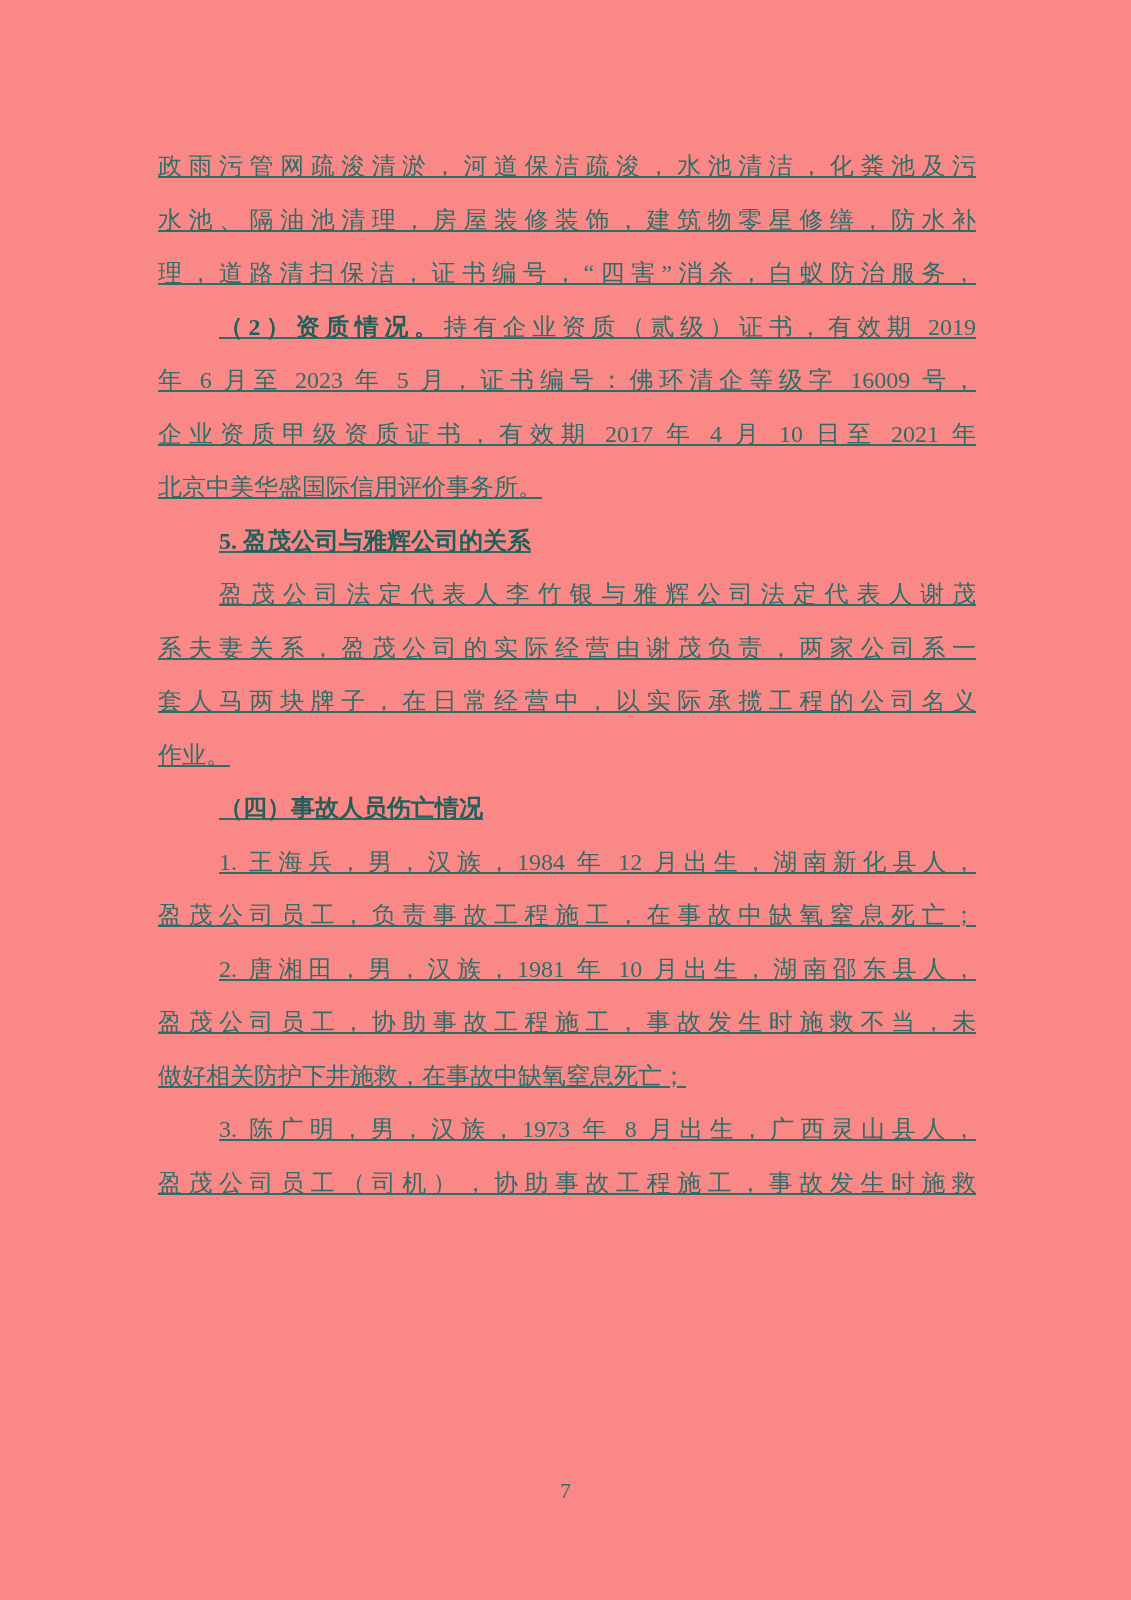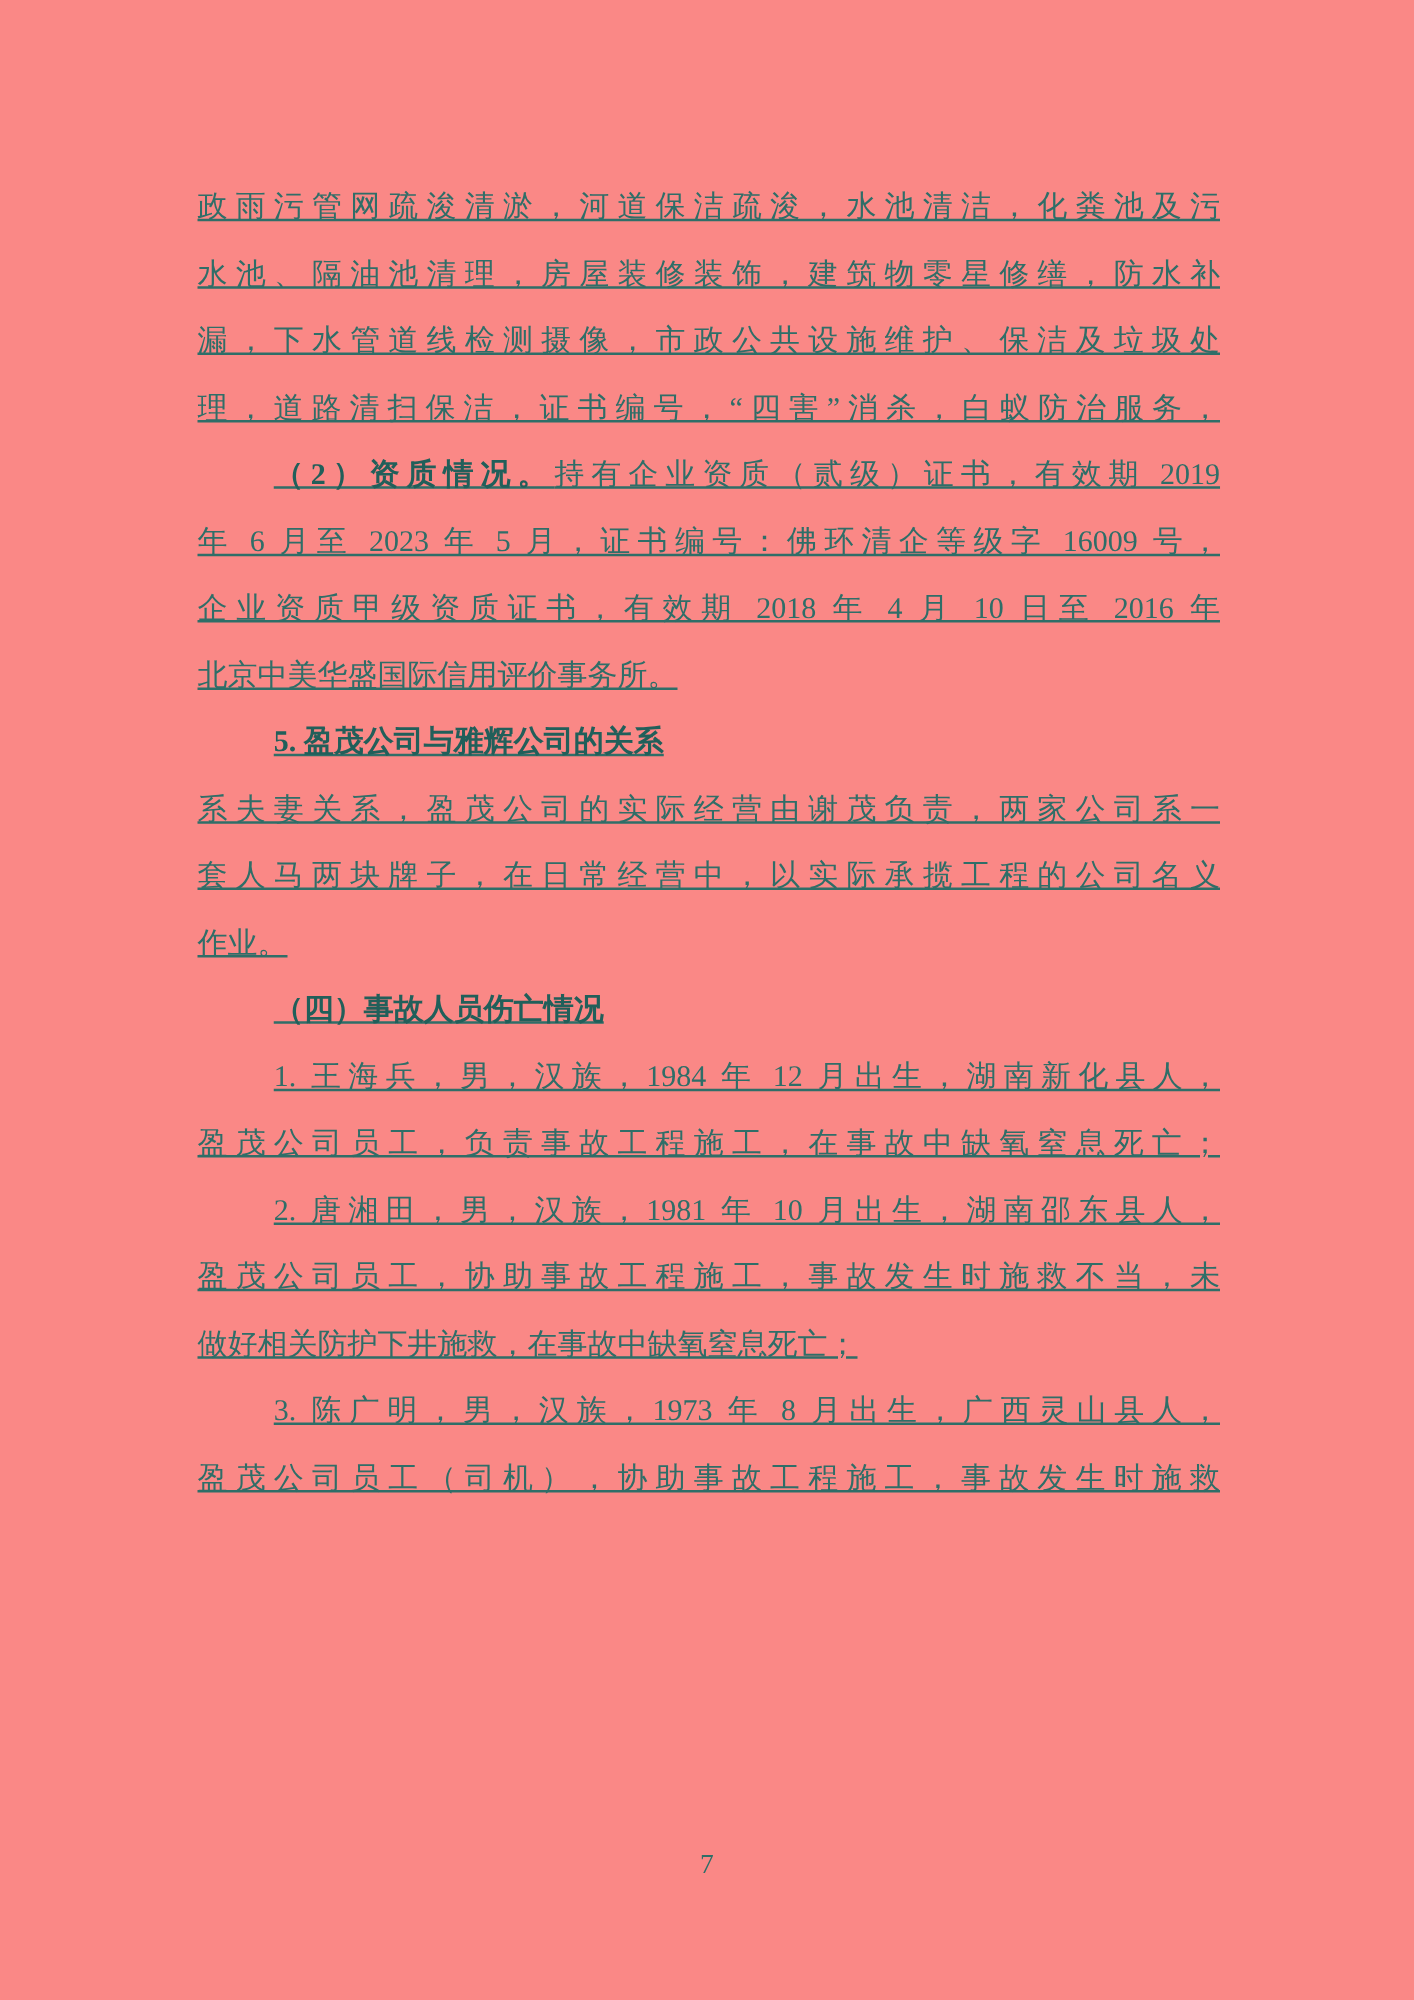--- a/index.html
+++ b/index.html
@@ -60,27 +60,27 @@
     color: var(--ink);
   }
 </style>
 </head>
 <body>
 
 <div class="page">
   <div class="text-block">
       <div class="line fill"><span>政雨污管网疏浚清淤，河道保洁疏浚，水池清洁，化粪池及污</span></div>
       <div class="line fill"><span>水池、隔油池清理，房屋装修装饰，建筑物零星修缮，防水补</span></div>
-      <div class="line fill"><span>漏，下水管道线检测摄像，市政公共设施维护、保洁及垃圾处</span></div>
       <div class="line fill"><span>理，道路清扫保洁，证书编号，“四害”消杀，白蚁防治服务，</span></div>
       <div class="line fill indent"><span class="seg-bold">（2）资质情况。</span><span>持有企业资质（贰级）证书，有效期 2019</span></div>
       <div class="line fill"><span>年 6 月至 2023 年 5 月，证书编号：佛环清企等级字 16009 号，</span></div>
-      <div class="line fill"><span>企业资质甲级资质证书，有效期 2018 年 4 月 10 日至 2016 年</span></div>
+      <div class="line fill"><span>企业资质甲级资质证书，有效期 2017 年 4 月 10 日至 2021 年</span></div>
       <div class="line"><span>北京中美华盛国际信用评价事务所。</span></div>
       <div class="line indent"><span class="seg-bold">5. 盈茂公司与雅辉公司的关系</span></div>
+      <div class="line fill indent"><span>盈茂公司法定代表人李竹银与雅辉公司法定代表人谢茂</span></div>
       <div class="line fill"><span>系夫妻关系，盈茂公司的实际经营由谢茂负责，两家公司系一</span></div>
       <div class="line fill"><span>套人马两块牌子，在日常经营中，以实际承揽工程的公司名义</span></div>
       <div class="line"><span>作业。</span></div>
       <div class="line indent"><span class="seg-bold">（四）事故人员伤亡情况</span></div>
       <div class="line fill indent"><span>1. 王海兵，男，汉族，1984 年 12 月出生，湖南新化县人，</span></div>
       <div class="line fill"><span>盈茂公司员工，负责事故工程施工，在事故中缺氧窒息死亡；</span></div>
       <div class="line fill indent"><span>2. 唐湘田，男，汉族，1981 年 10 月出生，湖南邵东县人，</span></div>
       <div class="line fill"><span>盈茂公司员工，协助事故工程施工，事故发生时施救不当，未</span></div>
       <div class="line"><span>做好相关防护下井施救，在事故中缺氧窒息死亡；</span></div>
       <div class="line fill indent"><span>3. 陈广明，男，汉族，1973 年 8 月出生，广西灵山县人，</span></div>

